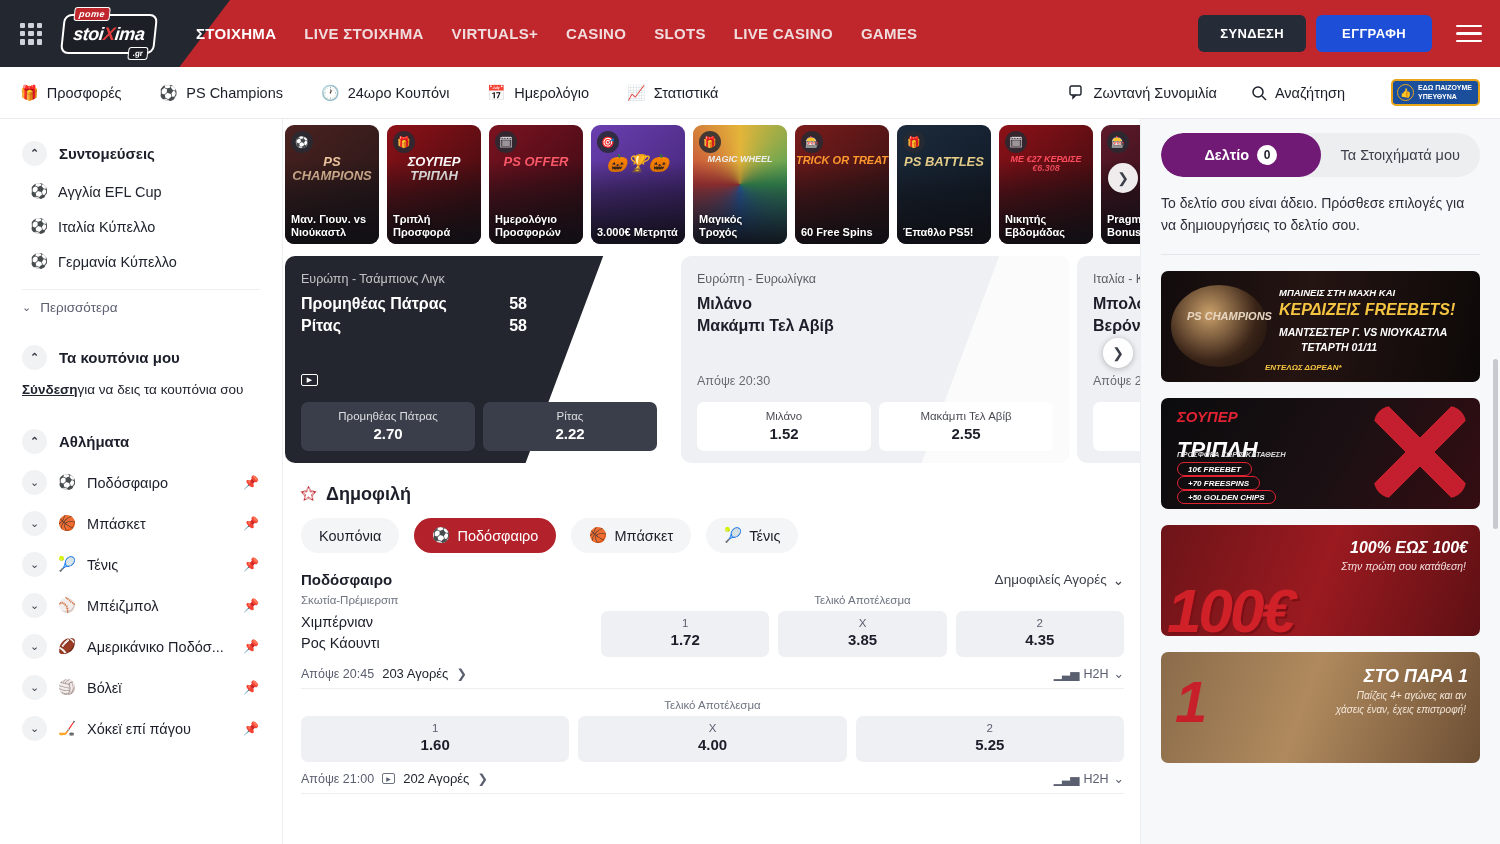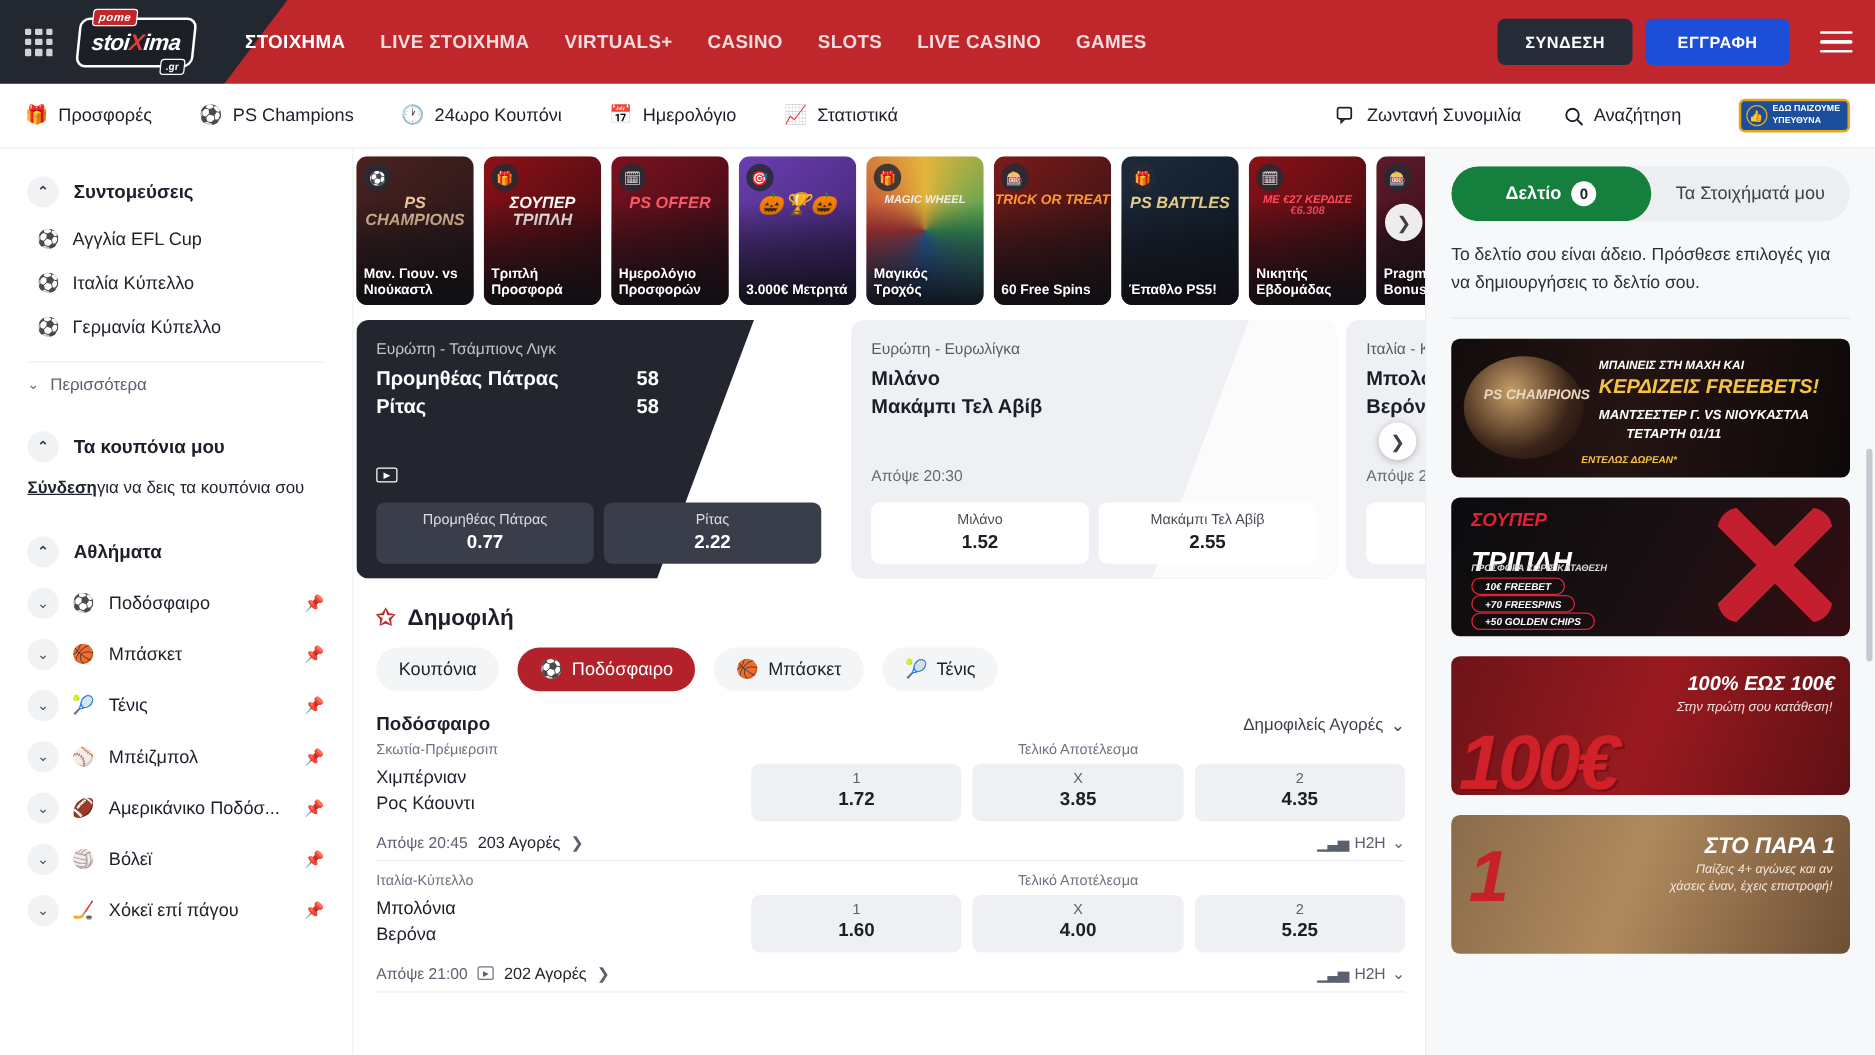--- a/index.html
+++ b/index.html
@@ -388,21 +388,21 @@
   .slip-tabs {
     display:flex; background:#eceef0; border-radius: 22px;
     overflow:hidden; margin-bottom: 16px;
   }
   .slip-tab {
     flex:1; text-align:center; padding: 12px 0;
     font-size:14.5px; cursor:pointer; color:#3b3f49;
     display:flex; align-items:center; justify-content:center; gap:8px;
   }
   .slip-tab.active {
-    background:#15803d; color:#fff; font-weight:bold;
+    background:#701a75; color:#fff; font-weight:bold;
     border-radius:22px;
   }
   .slip-count {
     background:#fff; color:#1c1f2a;
     border-radius:50%; width:20px;height:20px;
     display:inline-flex;align-items:center;justify-content:center;
     font-size:12px; font-weight:bold;
   }
   .slip-empty {
     font-size:14px; color:#2b2f3a; line-height:1.55;
@@ -682,21 +682,21 @@
             <span>58</span>
           </div>
           <div class="fc-team">
             <span>Ρίτας</span>
             <span>58</span>
           </div>
           <div class="fc-tv">▶</div>
           <div class="fc-odds">
             <div class="odd-box">
               <div class="odd-name">Προμηθέας Πάτρας</div>
-              <div class="odd-val">0.77</div>
+              <div class="odd-val">2.70</div>
             </div>
             <div class="odd-box">
               <div class="odd-name">Ρίτας</div>
               <div class="odd-val">2.22</div>
             </div>
           </div>
         </div>
       </div>
 
       <div class="feat-card light">
@@ -811,25 +811,20 @@
           <span class="ev-h2h">
             <span class="barsico">▁▃▅</span>
             <span>H2H</span>
             <span>⌄</span>
           </span>
         </div>
       </div>
 
       <div class="ev-row" style="margin-top:10px">
         <div class="ev-top">
-          <div class="ev-left">
-            <div class="ev-league">Ιταλία-Κύπελλο</div>
-            <div class="ev-team">Μπολόνια</div>
-            <div class="ev-team">Βερόνα</div>
-          </div>
           <div class="ev-right">
             <div class="ev-markethead">Τελικό Αποτέλεσμα</div>
             <div class="ev-odds">
               <div class="ev-odd">
                 <div class="ev-odd-lbl">1</div>
                 <div class="ev-odd-val">1.60</div>
               </div>
               <div class="ev-odd">
                 <div class="ev-odd-lbl">X</div>
                 <div class="ev-odd-val">4.00</div>

